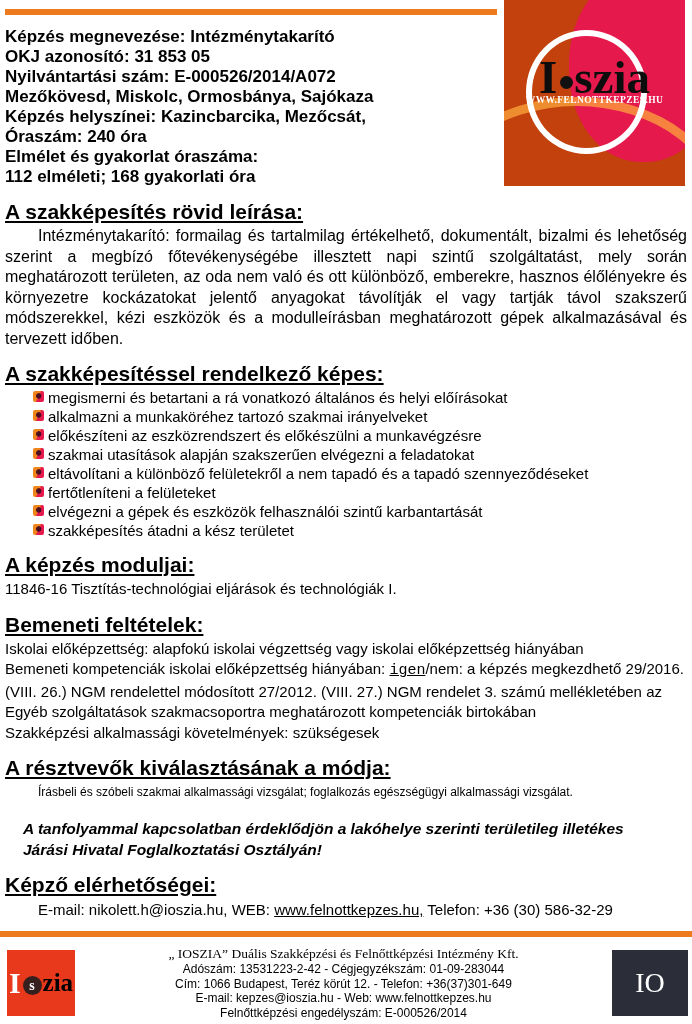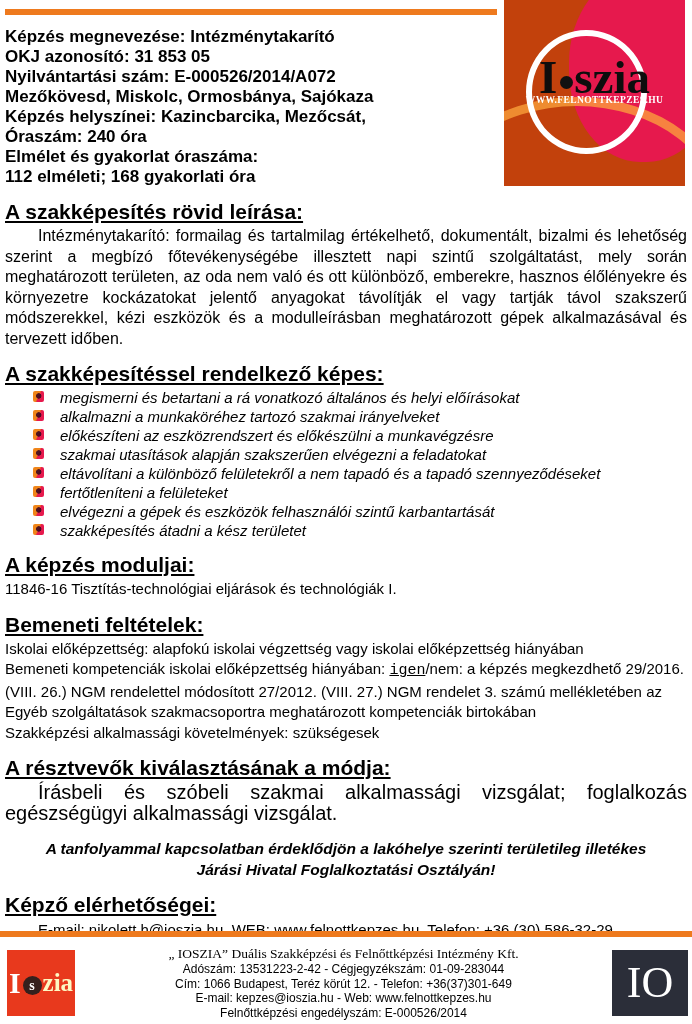--- a/index.html
+++ b/index.html
@@ -25,48 +25,48 @@
   .logo-site{position:absolute;top:95px;left:0;width:100%;text-align:center;color:#fff;
              font-family:"Liberation Serif",serif;font-weight:bold;font-size:9.5px;letter-spacing:.4px;}
 
   
   .info{margin-top:12px;font-weight:bold;font-size:17px;line-height:20px;width:500px;}
 
   
   .section-heading{font-size:21px;text-decoration:underline;margin:13px 0 2px;font-weight:bold;}
   .para{font-size:16px;line-height:20.5px;text-align:justify;text-indent:33px;margin:0;}
   .cap-list{list-style:none;margin:1px 0 0;padding:0 0 0 28px;}
-  .cap-list li{display:flex;gap:16px;font-size:15px;line-height:19px;font-style:italic;}
+  .cap-list li{display:flex;gap:4px;font-size:15px;line-height:19px;}
   .bullet{width:11px;height:11px;min-width:11px;border-radius:2px;margin-top:3px;
           background:radial-gradient(circle at 52% 45%, rgba(60,8,30,.9) 0 2.4px, rgba(0,0,0,0) 3px),
                      linear-gradient(115deg,#f08519 45%,#e6194d 55%);}
   .li-text{flex:1;text-align:justify;}
   .indent-block{font-size:15px;line-height:20.5px;}
   .indent-block p{margin:0;}
   .u{text-decoration:underline;font-family:Liberation Mono, monospace;}
-  .sel-para{font-size:20px;line-height:20.5px;text-align:justify;text-indent:33px;margin:0;}
-  .notice{font-size:15.5px;font-weight:bold;font-style:italic;text-align:center;line-height:21px;margin:15px 18px 0;}
+  .sel-para{font-size:12px;line-height:20.5px;text-align:justify;text-indent:33px;margin:0;}
+  .notice{font-size:15.5px;font-weight:bold;font-style:italic;line-height:21px;margin:15px 18px 0;}
   .contact-line{margin-left:33px;font-size:15px;line-height:20px;margin-top:3px;}
   .link{text-decoration:underline;color:#000;cursor:pointer;}
 
   
   .footer{position:absolute;bottom:0;left:0;width:100%;background:#fff;}
   .footer-rule{height:6px;background:#ee7a1e;}
   .footer-body{display:flex;align-items:center;padding:8px 4px 4px 7px;}
   .flogo-left{width:68px;height:66px;background:#e8391d;display:flex;align-items:center;justify-content:center;
               font-family:"Liberation Serif",serif;font-weight:bold;flex:none;}
   .fl-i{color:#fff;font-size:30px;}
   .fl-o{width:19px;height:19px;border-radius:50%;background:#35201d;color:#fff;display:inline-flex;
         align-items:center;justify-content:center;font-size:14px;margin:6px 1px 0 2px;}
-  .fl-zia{color:#fef9c3;font-size:25px;}
+  .fl-zia{color:#000000;font-size:25px;}
   .footer-center{flex:1;text-align:center;padding:0 20px;}
   .fc-company{font-family:"Liberation Serif",serif;font-size:13.5px;line-height:17px;}
   .fc-line{font-size:12px;line-height:14.5px;}
   .flogo-right{width:76px;height:66px;background:#2b2e39;color:#fff;display:flex;align-items:center;
-               justify-content:center;font-family:"Liberation Serif",serif;font-size:44px;flex:none;}
+               justify-content:center;font-family:"Liberation Serif",serif;font-size:28px;flex:none;}
 </style>
 </head>
 <body>
 
 <div class="page">
   <div class="content">
 
     <div class="title-rule"></div>
 
     <div class="logo">

